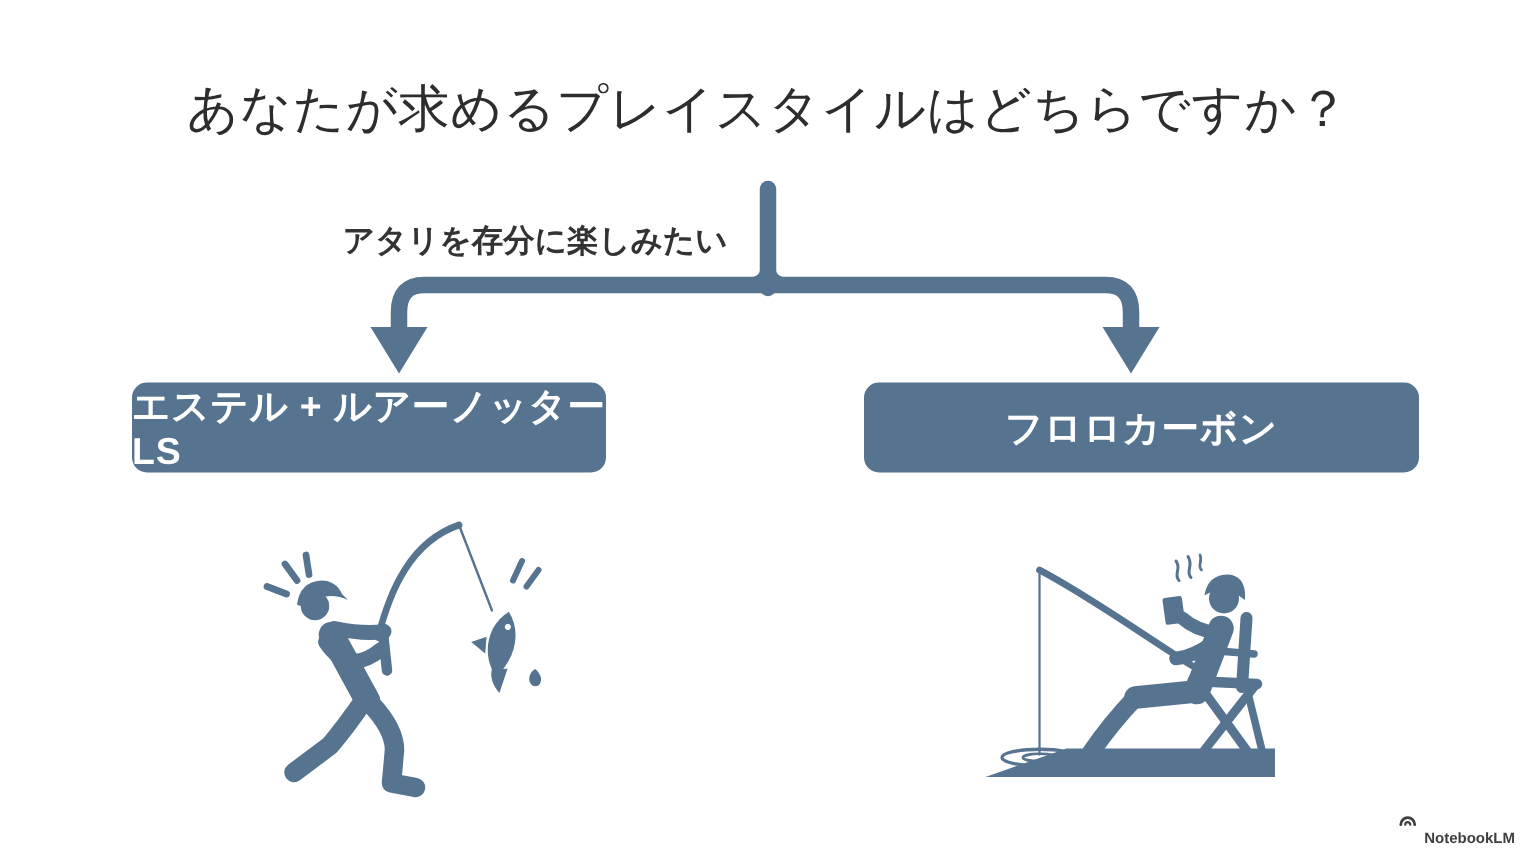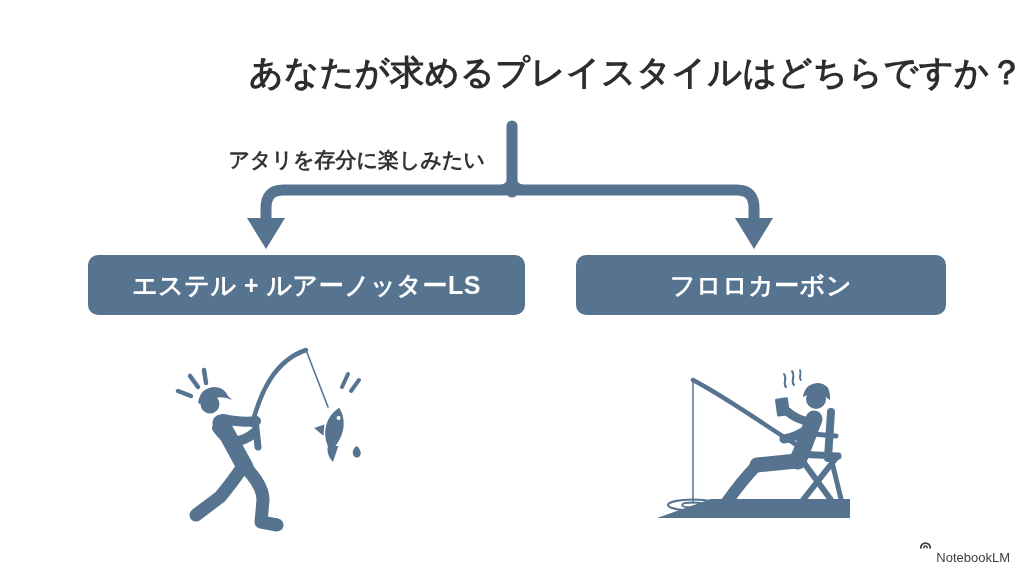--- a/index.html
+++ b/index.html
@@ -8,22 +8,22 @@
     -webkit-font-smoothing:antialiased;
   }
   .canvas{
     position:relative;
     width:1024px;height:572px;
     background:var(--background,#ffffff);
     overflow:hidden;
   }
   .title{
     position:absolute;top:50px;left:0;width:1024px;
-    text-align:right;
-    font-size:34px;font-weight:700;
+    text-align:center;
+    font-size:34px;font-weight:400;
     color:var(--title-text,#2d2d2d);
     letter-spacing:.5px;
   }
   .connector{
     position:absolute;top:0;left:0;
     pointer-events:none;
   }
   .branch-label{
     position:absolute;top:146px;width:350px;
     text-align:right;
@@ -34,32 +34,32 @@
   .branch-label.right{left:565px;}
   .option-box{
     position:absolute;top:255px;height:60px;
     background:var(--accent,#567390);
     border-radius:10px;
     color:var(--box-text,#ffffff);
     font-size:25px;font-weight:700;
     display:flex;align-items:center;justify-content:center;
     letter-spacing:.5px;
   }
-  .option-box.left{left:88px;width:437px;}
+  .option-box.left{left:88px;width:316px;}
   .option-box.right{left:576px;width:370px;}
   .illus{position:absolute;color:var(--accent,#567390);}
   .illus.left{left:158px;top:343px;}
   .illus.right{left:645px;top:362px;}
   .watermark{
     position:absolute;right:14px;bottom:7px;
     display:flex;align-items:center;gap:4px;
     color:#3f3f3f;
   }
   .watermark .wm-text{
-    font-size:13px;font-weight:400;letter-spacing:0;margin-top:27px;
+    font-size:10px;font-weight:700;letter-spacing:0;margin-top:27px;
   }
 </style>
 </head>
 <body>
 
 <div class="canvas">
 
   <div class="title">あなたが求めるプレイスタイルはどちらですか？</div>
 
   <svg class="connector" width="1024" height="260" viewBox="0 0 1024 260">

